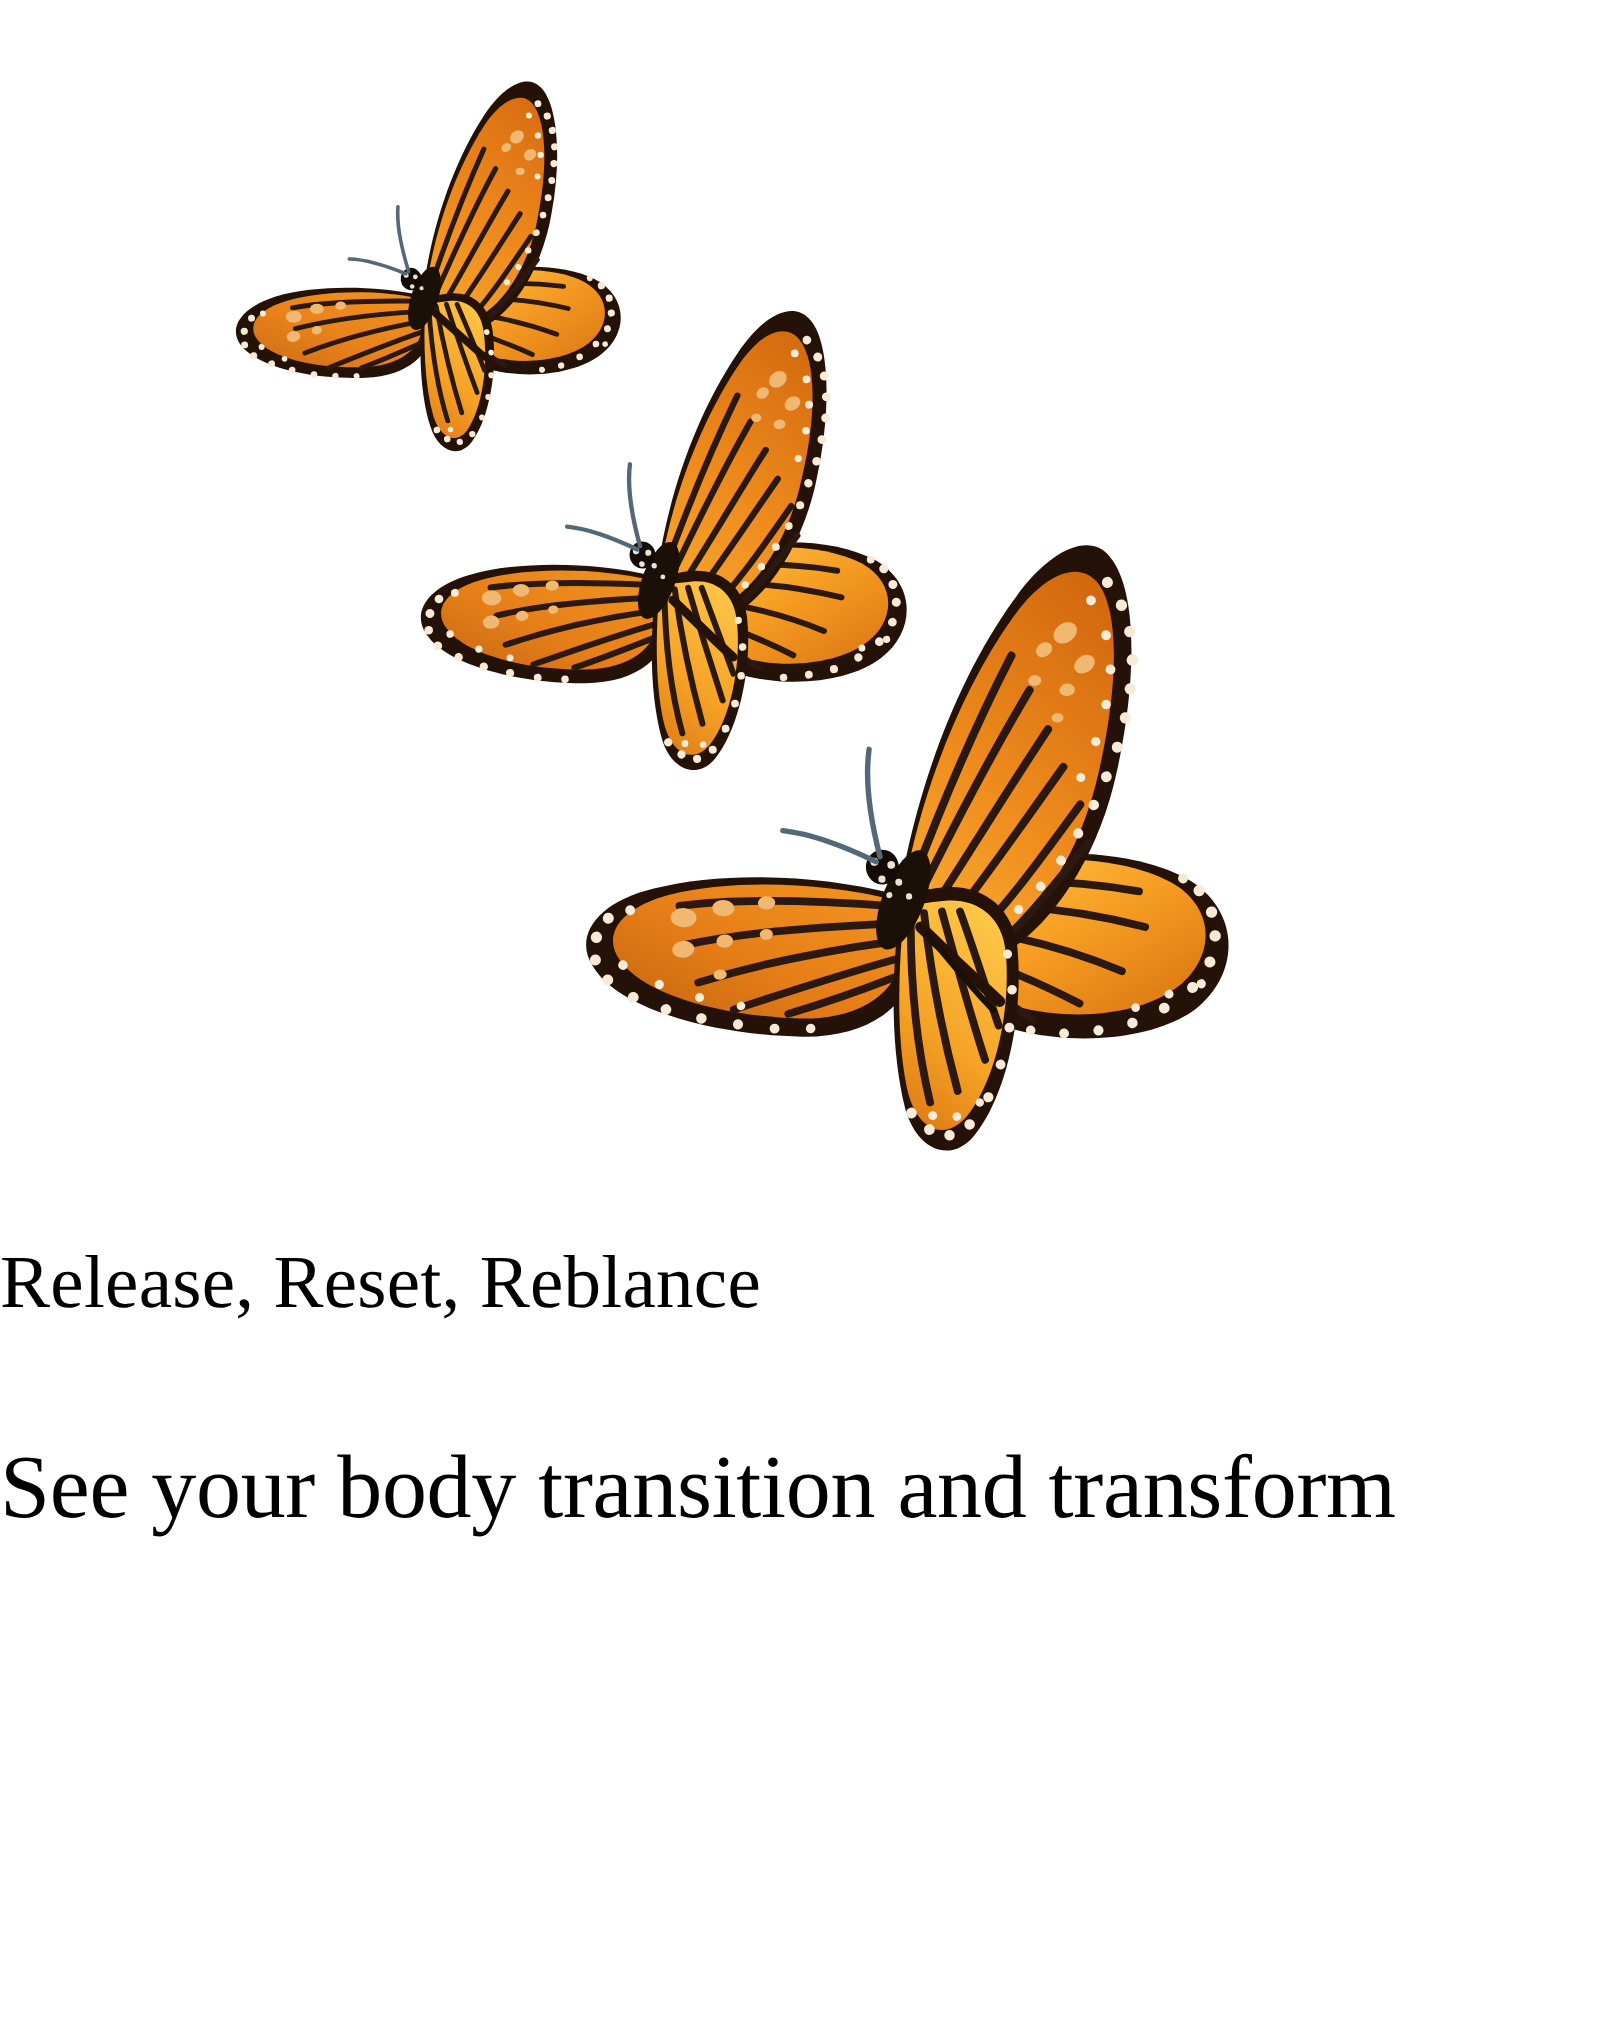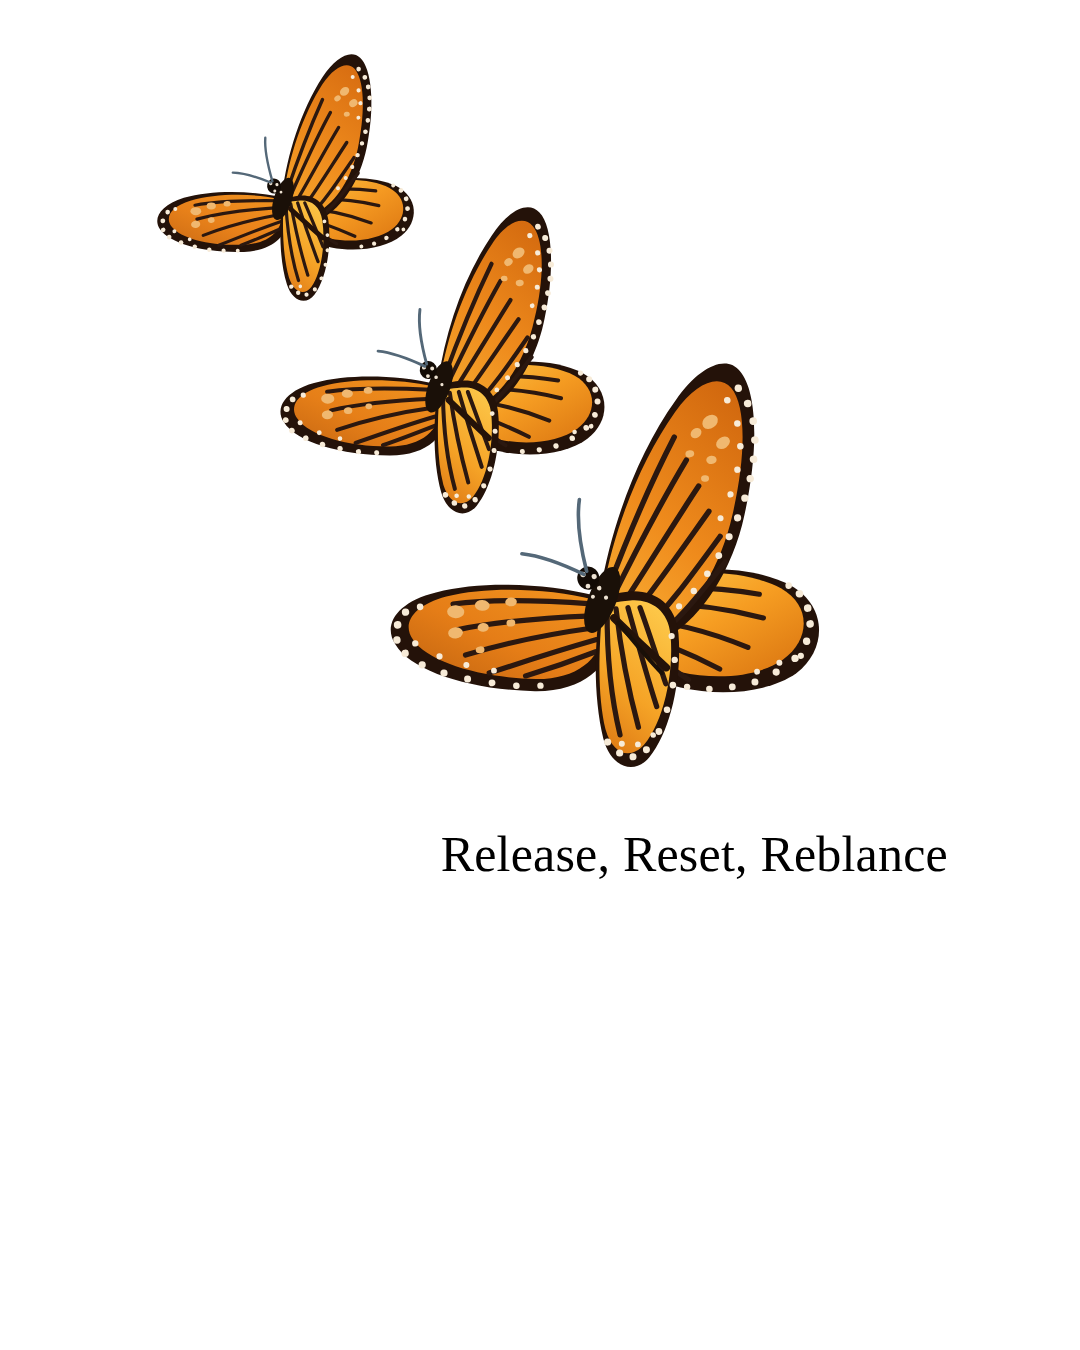--- a/index.html
+++ b/index.html
@@ -25,21 +25,21 @@
     position: absolute;
   }
   #bf-small  { left: 132px; top: 44px;  width: 300px; height: 282px; }
   #bf-medium { left: 252px; top: 196px; width: 372px; height: 344px; }
   #bf-large  { left: 356px; top: 348px; width: 490px; height: 452px; }
 
   .text-block {
     position: absolute;
     left: 0;
     width: 948px;
-    text-align: right;
+    text-align: left;
     color: #000000;
   }
   #headline {
     top: 826px;
     font-size: 50px;
     line-height: 1.12;
     letter-spacing: 0.2px;
   }
   #subline-1 {
     top: 958px;
@@ -578,15 +578,16 @@
             <path d="M229,225 C209,213 189,203 169,199"></path>
           </g>
         </g>
       </svg>
     </div>
 
   </div>
 
   <div class="text-block" id="headline">Release, Reset, Reblance</div>
 
+  <div class="text-block" id="subline-1">See your body transition and transform</div>
 
 
 </div>
 
 </body></html>

